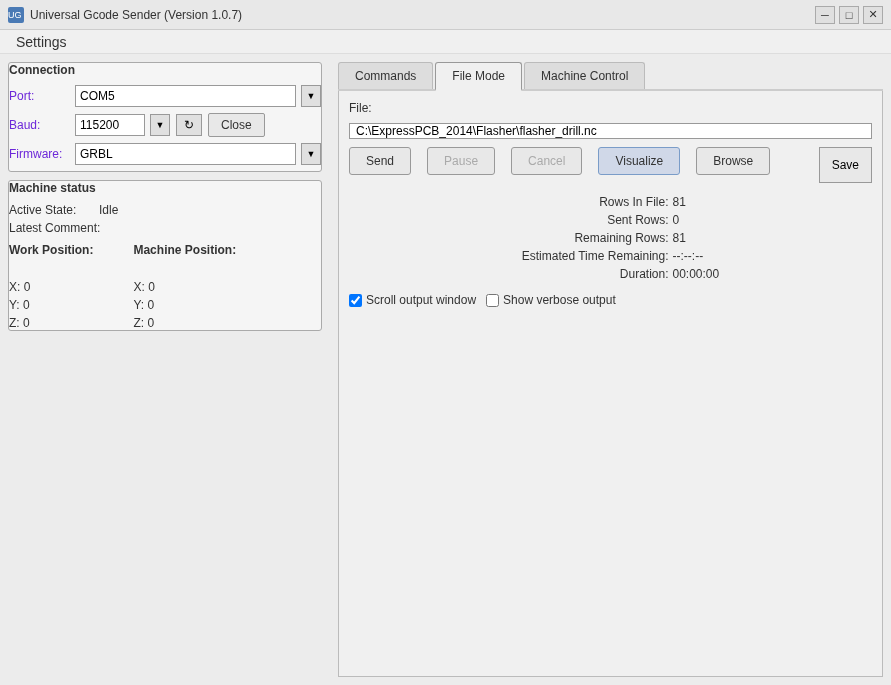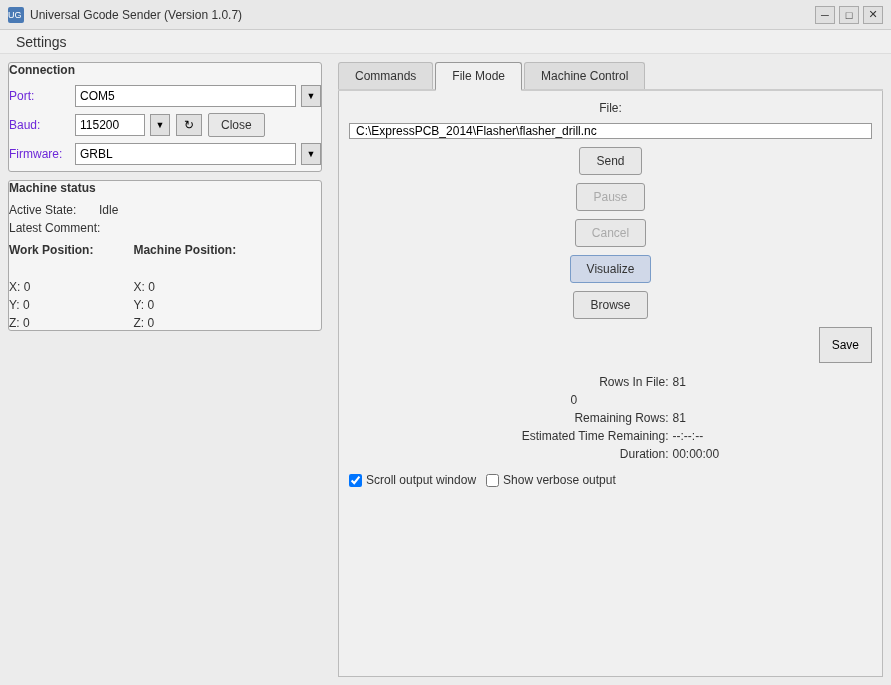--- a/index.html
+++ b/index.html
@@ -234,40 +234,38 @@
       flex: 1;
       display: flex;
       flex-direction: column;
       gap: 8px;
     }
 
     .file-row {
       display: flex;
       align-items: center;
       gap: 6px;
-      justify-content: center;
     }
     .file-label {
       font-size: 12px;
       color: #333;
     }
     .file-input {
       flex: 1;
       height: 16px;
       border: 1px solid #999;
       background: white;
       padding: 2px 6px;
       font-size: 12px;
     }
 
     .button-row {
       display: flex;
-      gap: 8px;
-      align-items: center;
-      flex-direction: column;
+      gap: 16px;
+      align-items: flex-start;
     }
     .main-btn {
       height: 28px;
       background: #e8e8e8;
       border: 1px solid #999;
       cursor: pointer;
       padding: 0 16px;
       font-size: 12px;
       color: #333;
       border-radius: 3px;
@@ -453,20 +451,21 @@
         <button class="main-btn">Browse</button>
         <button class="save-btn">Save</button>
       </div>
 
       <div class="stats-section">
         <div class="stat-row">
           <span class="stat-label">Rows In File:</span>
           <span class="stat-value">81</span>
         </div>
         <div class="stat-row">
+          <span class="stat-label">Sent Rows:</span>
           <span class="stat-value">0</span>
         </div>
         <div class="stat-row">
           <span class="stat-label">Remaining Rows:</span>
           <span class="stat-value">81</span>
         </div>
         <div class="stat-row">
           <span class="stat-label">Estimated Time Remaining:</span>
           <span class="stat-value">--:--:--</span>
         </div>

